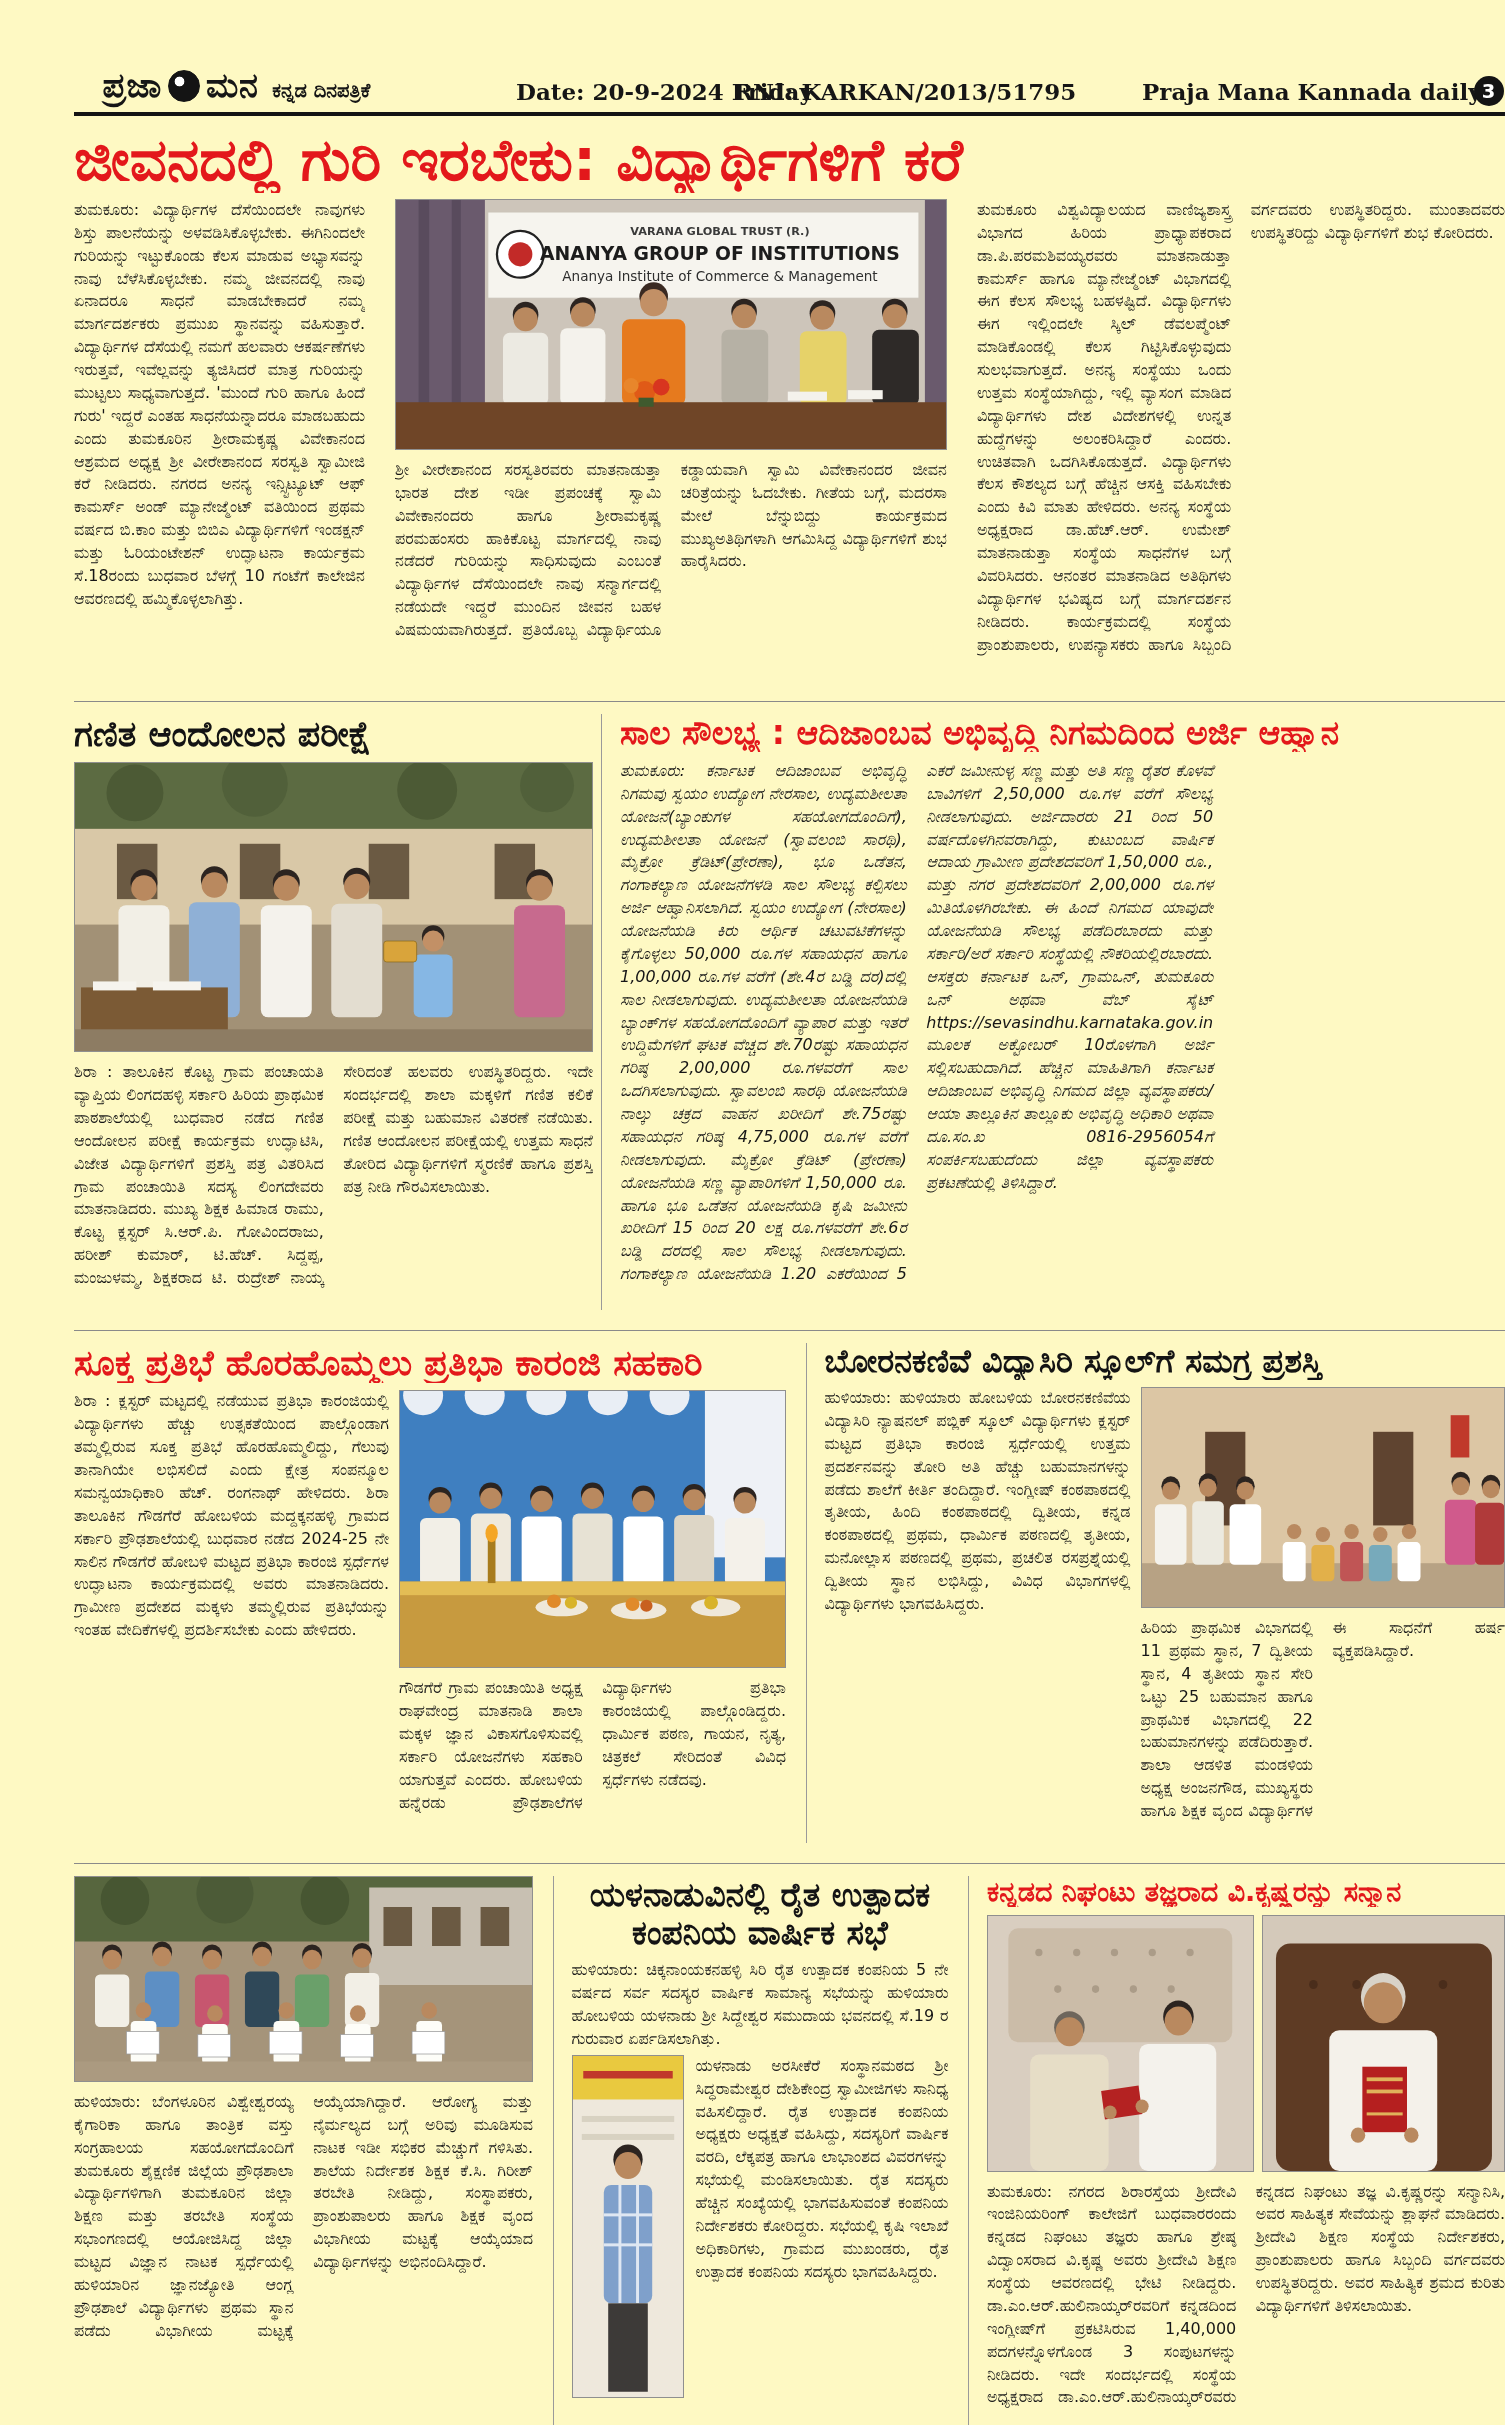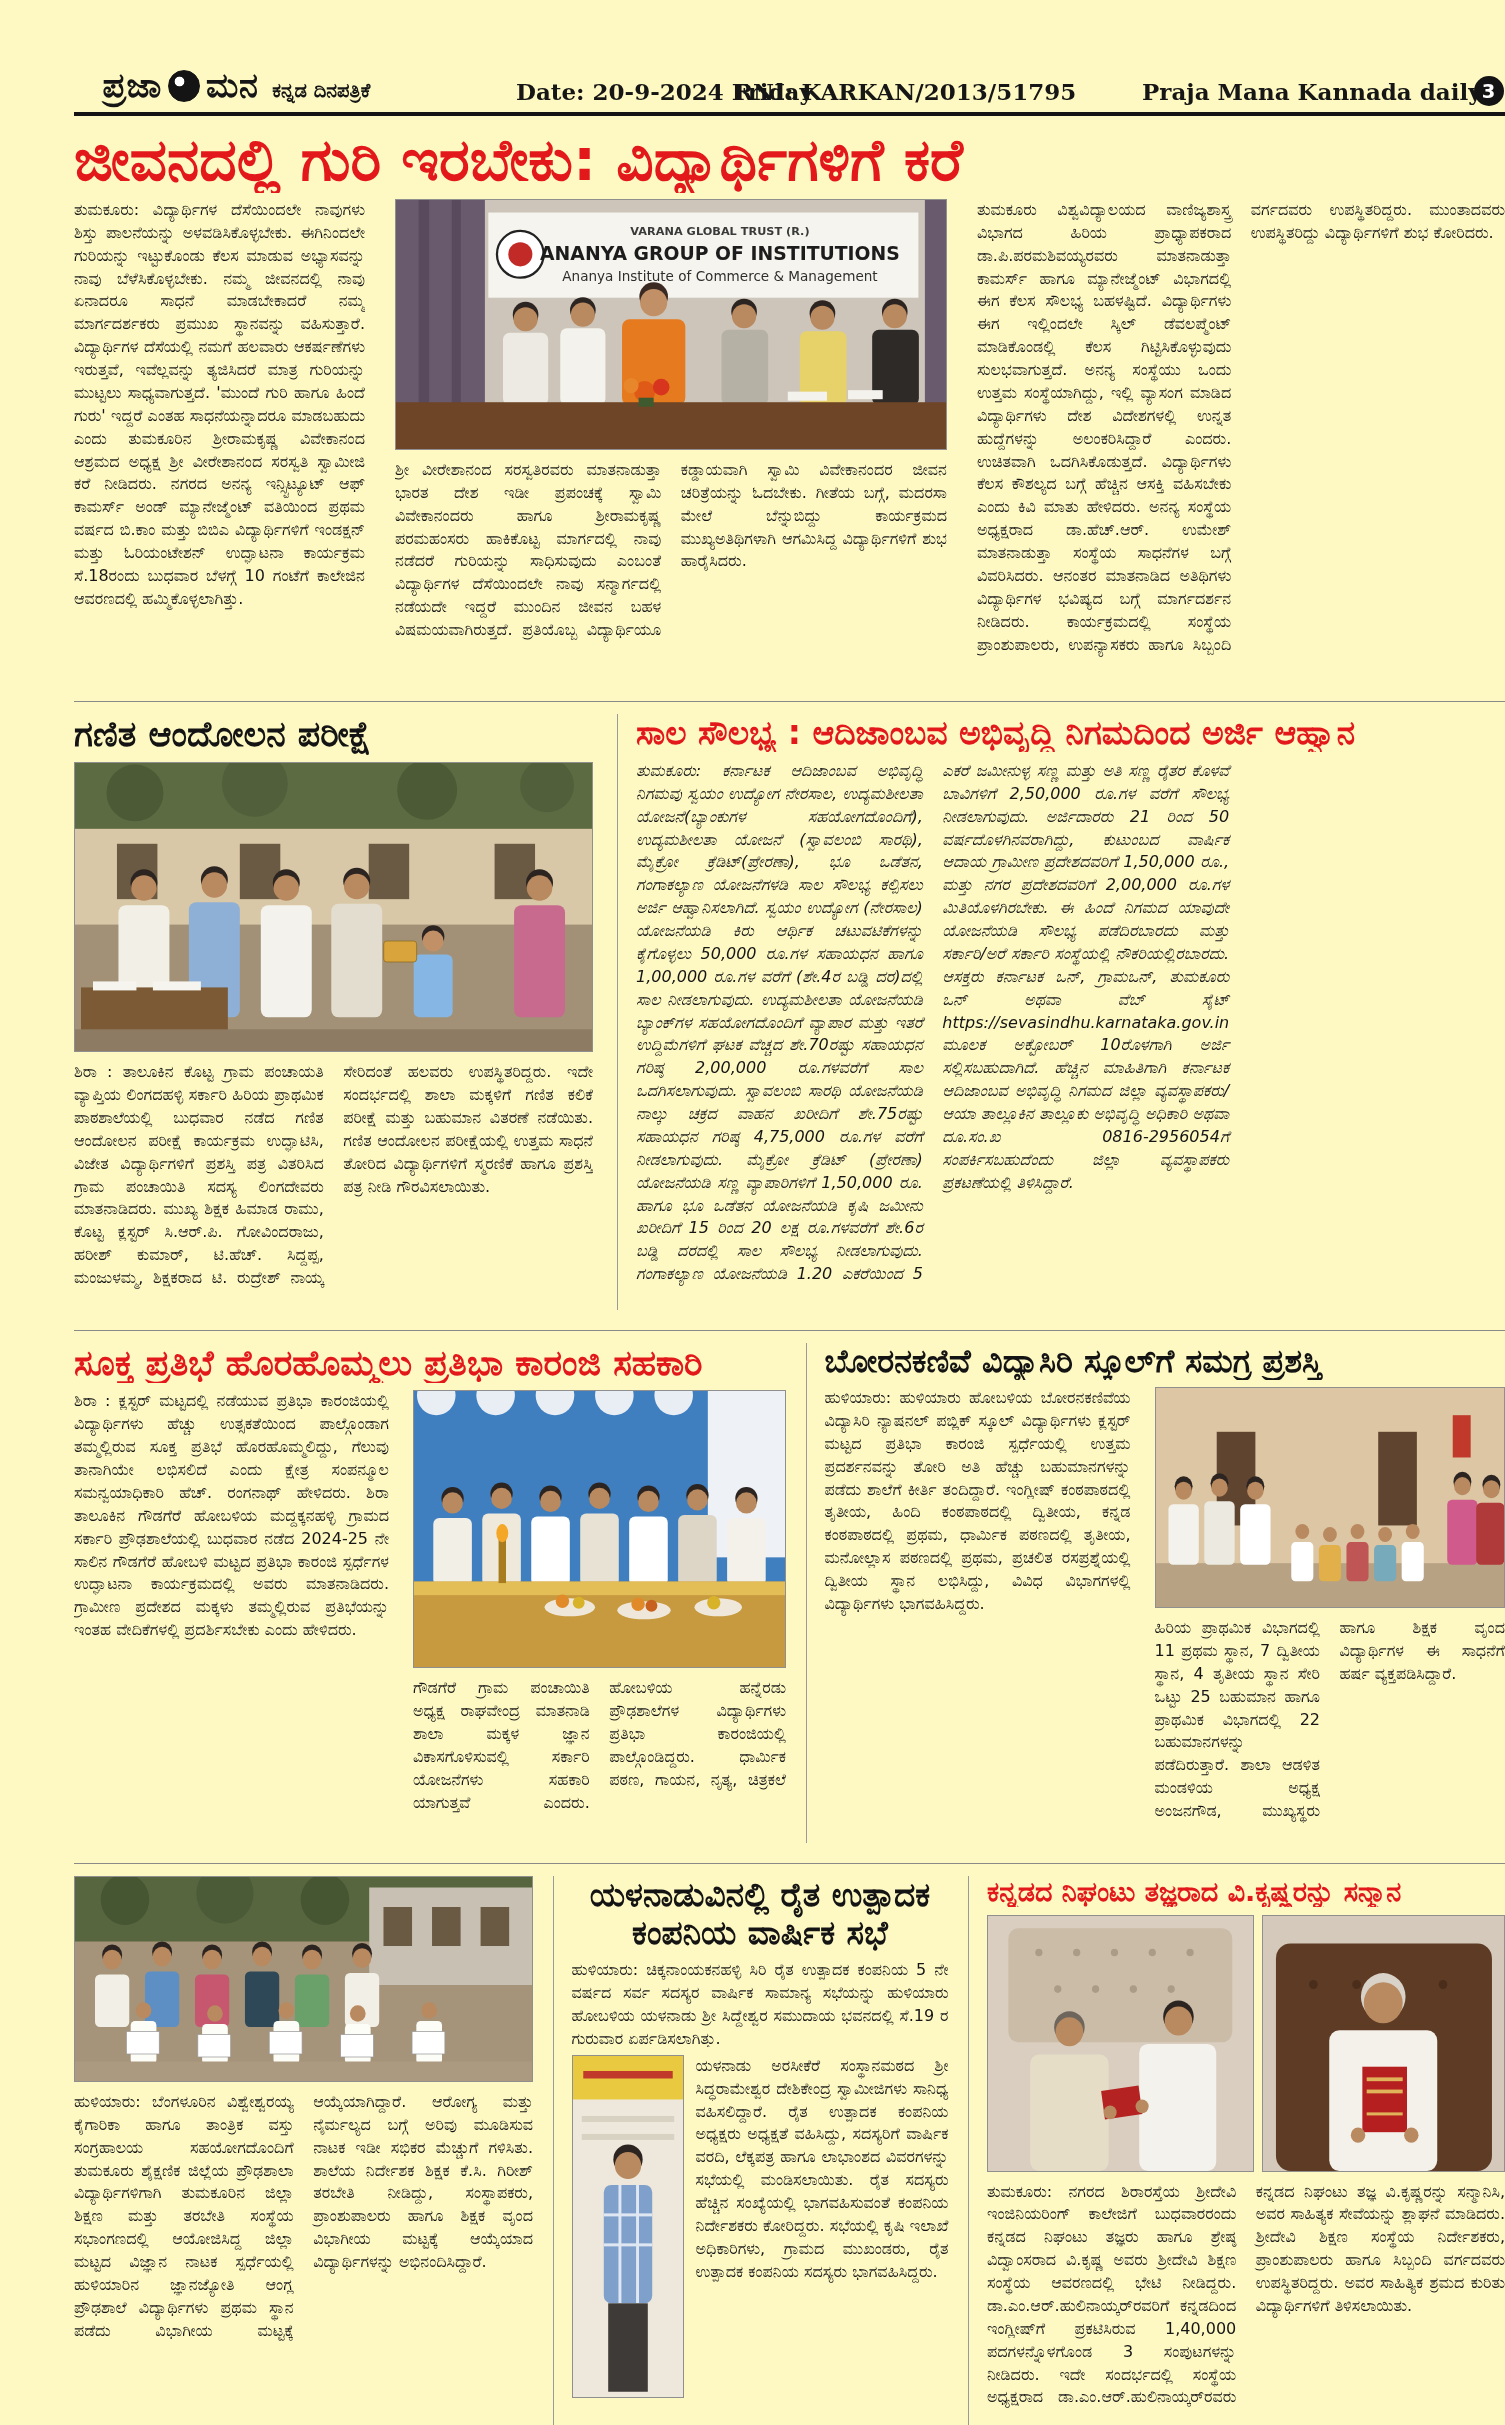--- a/index.html
+++ b/index.html
@@ -28,25 +28,25 @@
   .hl.red{color:#e3181b;}
   .hl.h-lg{font-size:35px;white-space:nowrap;overflow:hidden;}
   .hl.h-md{font-size:33px;}
   .hl.center{text-align:center;}
   
   .txt{font-size:16px;line-height:1.43;text-align:justify;overflow:hidden;column-gap:19.5px;column-fill:auto;}
   .cols2{column-count:2;}
   .cols3{column-count:3;font-style:italic;}
   
   .lead-grid{display:grid;grid-template-columns:291px 552px auto;gap:30px;height:480px;margin-top:6px;}
-  .row2{display:grid;grid-template-columns:519px auto;gap:24px;margin-top:22.5px;padding-top:12px;border-top:0.7px solid #8a8a8a;}
+  .row2{display:grid;grid-template-columns:519px auto;gap:8px;margin-top:22.5px;padding-top:12px;border-top:0.7px solid #8a8a8a;}
   .row3{display:grid;grid-template-columns:712px auto;gap:19.5px;margin-top:19.5px;padding-top:12px;border-top:0.7px solid #8a8a8a;}
   .row4{display:grid;grid-template-columns:459px 396px auto;gap:19.5px;margin-top:19.5px;padding-top:12px;border-top:0.7px solid #8a8a8a;}
   .vsep{border-left:0.7px solid #9a9a9a;padding-left:18px;}
-  .split{display:grid;gap:24px;}
+  .split{display:grid;gap:10px;}
   .split.pr{grid-template-columns:315px auto;}
   .split.bo{grid-template-columns:306px auto;}
   .photo{position:relative;border:0.7px solid #8f8f8f;background:#d8d2c6;overflow:hidden;}
   .photo svg{display:block;width:100%;height:100%;}
   .photo-row{display:flex;gap:7.5px;}
   .yal-grid{display:grid;grid-template-columns:112px auto;gap:12px;}
   .h620{height:480px;} .h270{height:204px;} .h330{height:249px;} .h700{height:534px;}
   .h600{height:453px;} .h205{height:154px;} .h285{height:216px;} .h345{height:261px;}
   .h455{height:341px;} .h120{height:88px;} .h325{height:246px;}
 </style>

